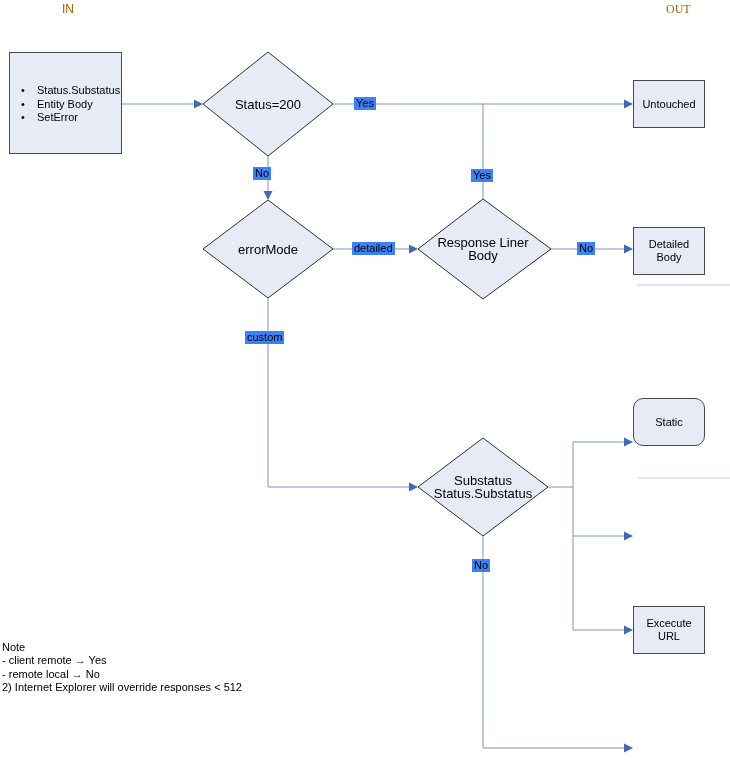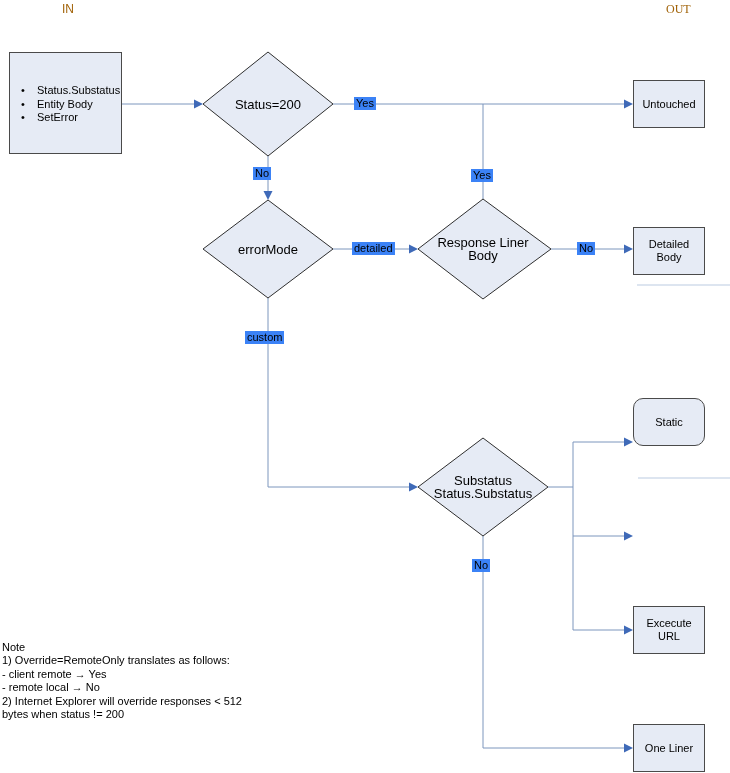--- a/index.html
+++ b/index.html
@@ -120,34 +120,29 @@
   <div class="box" style="top:227px;">
     <span>Detailed</span>
     <span>Body</span>
   </div>
   <div class="box" style="top:398px;border-radius:10px;">
     <span>Static</span>
   </div>
   <div class="box" style="top:606px;">
     <span>Excecute URL</span>
   </div>
-  <div class="box" style="top:724px;">
-    <span>One Liner</span>
-  </div>
 
   <div class="elabel" style="left:354px;top:97px;">Yes</div>
   <div class="elabel" style="left:253px;top:167px;">No</div>
   <div class="elabel" style="left:471px;top:169px;">Yes</div>
   <div class="elabel" style="left:352px;top:242px;">detailed</div>
   <div class="elabel" style="left:577px;top:242px;">No</div>
   <div class="elabel" style="left:245px;top:331px;">custom</div>
   <div class="elabel" style="left:472px;top:559px;">No</div>
 
   <div id="note">
     <div>Note</div>
-    <div>1) Override=RemoteOnly translates as follows:</div>
     <div>- client remote → Yes</div>
     <div>- remote local → No</div>
     <div>2) Internet Explorer will override responses &lt; 512</div>
-    <div>bytes when status != 200</div>
   </div>
 
 </div>
 
 </body></html>

